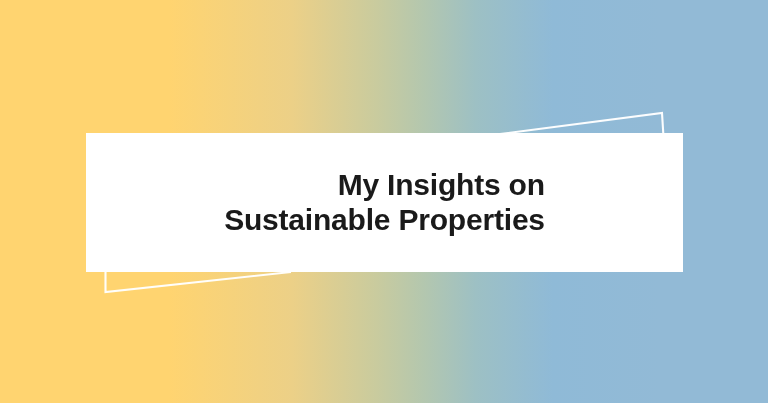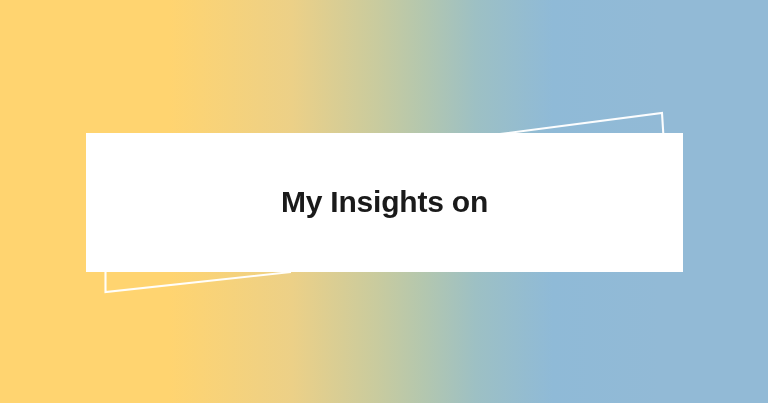--- a/index.html
+++ b/index.html
@@ -80,16 +80,17 @@
   <svg id="ribbons" viewBox="0 0 768 403" width="768" height="403">
 
     <path d="M 500 134 L 662 113 L 663.5 137" fill="none" stroke="#ffffff" stroke-width="2.1" stroke-linejoin="miter" stroke-linecap="butt" opacity="0.97"></path>
 
     <path d="M 105.5 268 L 105.5 292 L 291 272" fill="none" stroke="#ffffff" stroke-width="2.1" stroke-linejoin="miter" stroke-linecap="butt" opacity="0.97"></path>
   </svg>
 
   <div id="title-card">
     <div id="title-block">
       <span class="title-line">My Insights on</span>
+      <span class="title-line">Sustainable Properties</span>
     </div>
   </div>
 
 </div>
 
 </body></html>

